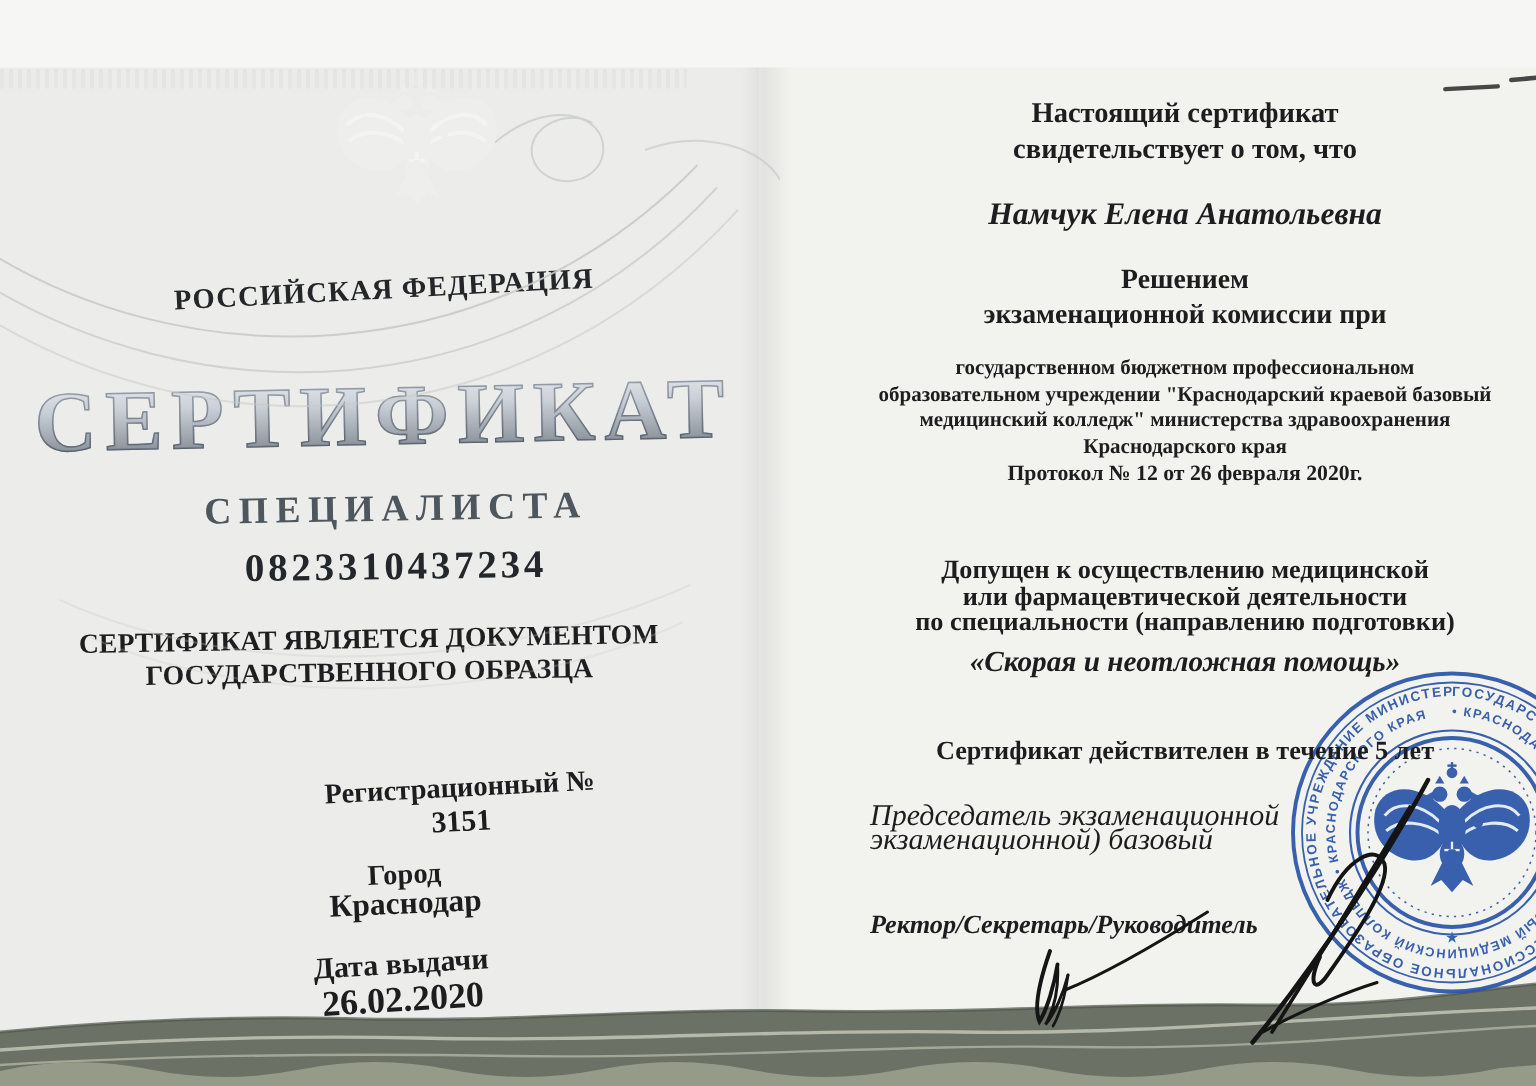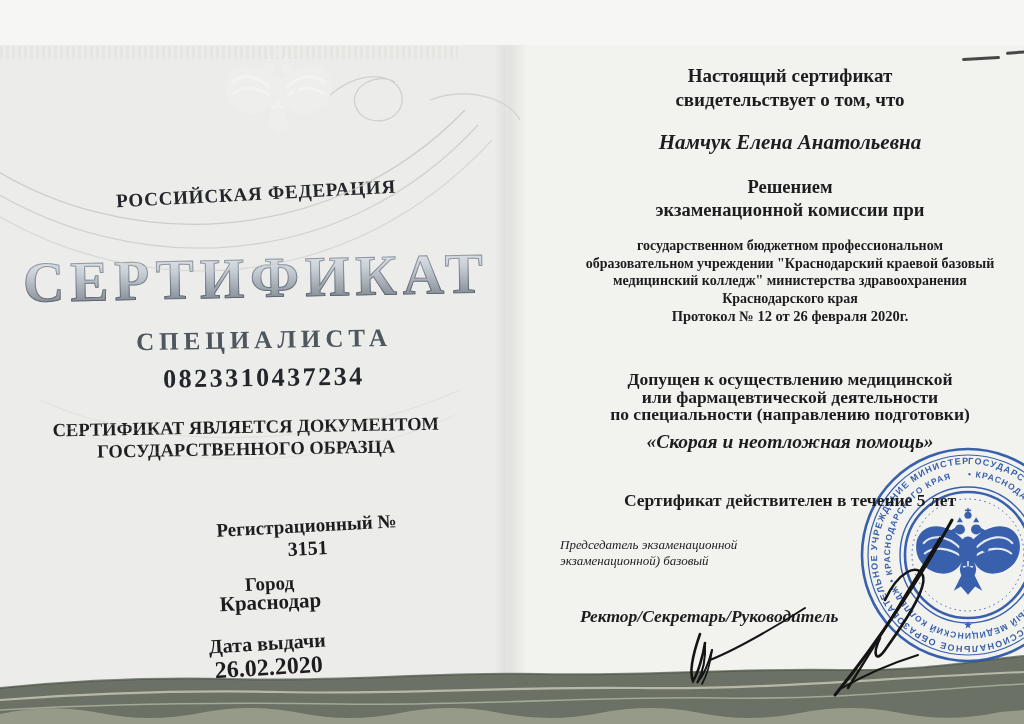--- a/index.html
+++ b/index.html
@@ -44,21 +44,21 @@
   
   .rcol{left:530px;width:520px;}
   .intro{top:64px;font-size:19px;font-weight:bold;line-height:24px;}
   .holder{top:130px;font-size:21px;font-weight:bold;font-style:italic;}
   .decision{top:176px;font-size:18.5px;font-weight:bold;line-height:23px;}
   .institution{top:237px;font-size:14px;font-weight:bold;line-height:17.5px;}
   .protocol{top:308px;font-size:14.5px;font-weight:bold;}
   .admission{top:371px;font-size:17.5px;font-weight:bold;line-height:17.5px;}
   .specialty{top:431px;font-size:19.5px;font-weight:bold;font-style:italic;}
   .validity{top:490px;font-size:17.5px;font-weight:bold;z-index:6;}
-  .chairman{left:560px;top:537px;font-size:13px;font-style:italic;line-height:15.8px;}
+  .chairman{left:580px;top:537px;font-size:20px;font-style:italic;line-height:15.8px;}
   .rector{left:580px;top:606px;font-size:17.5px;font-weight:bold;font-style:italic;}
   .secretary{left:580px;top:640px;font-size:16.5px;font-style:italic;margin-top:40px;}
   
   .guilloche{position:absolute;left:0;top:40px;z-index:1;}
   .watermark{position:absolute;left:213px;top:40px;opacity:.38;filter:grayscale(1) brightness(1.55);z-index:1;}
   .topstrip{position:absolute;left:0;top:46px;width:458px;height:13px;opacity:.35;
     background:repeating-linear-gradient(90deg,#d7d9d4 0 3px,transparent 3px 6px);}
   .dash{position:absolute;background:#474745;border-radius:2px;z-index:3;}
   .dash1{left:962px;top:57px;width:38px;height:3px;transform:rotate(-3deg);}
   .dash2{left:1006px;top:51px;width:22px;height:3px;transform:rotate(-5deg);}

